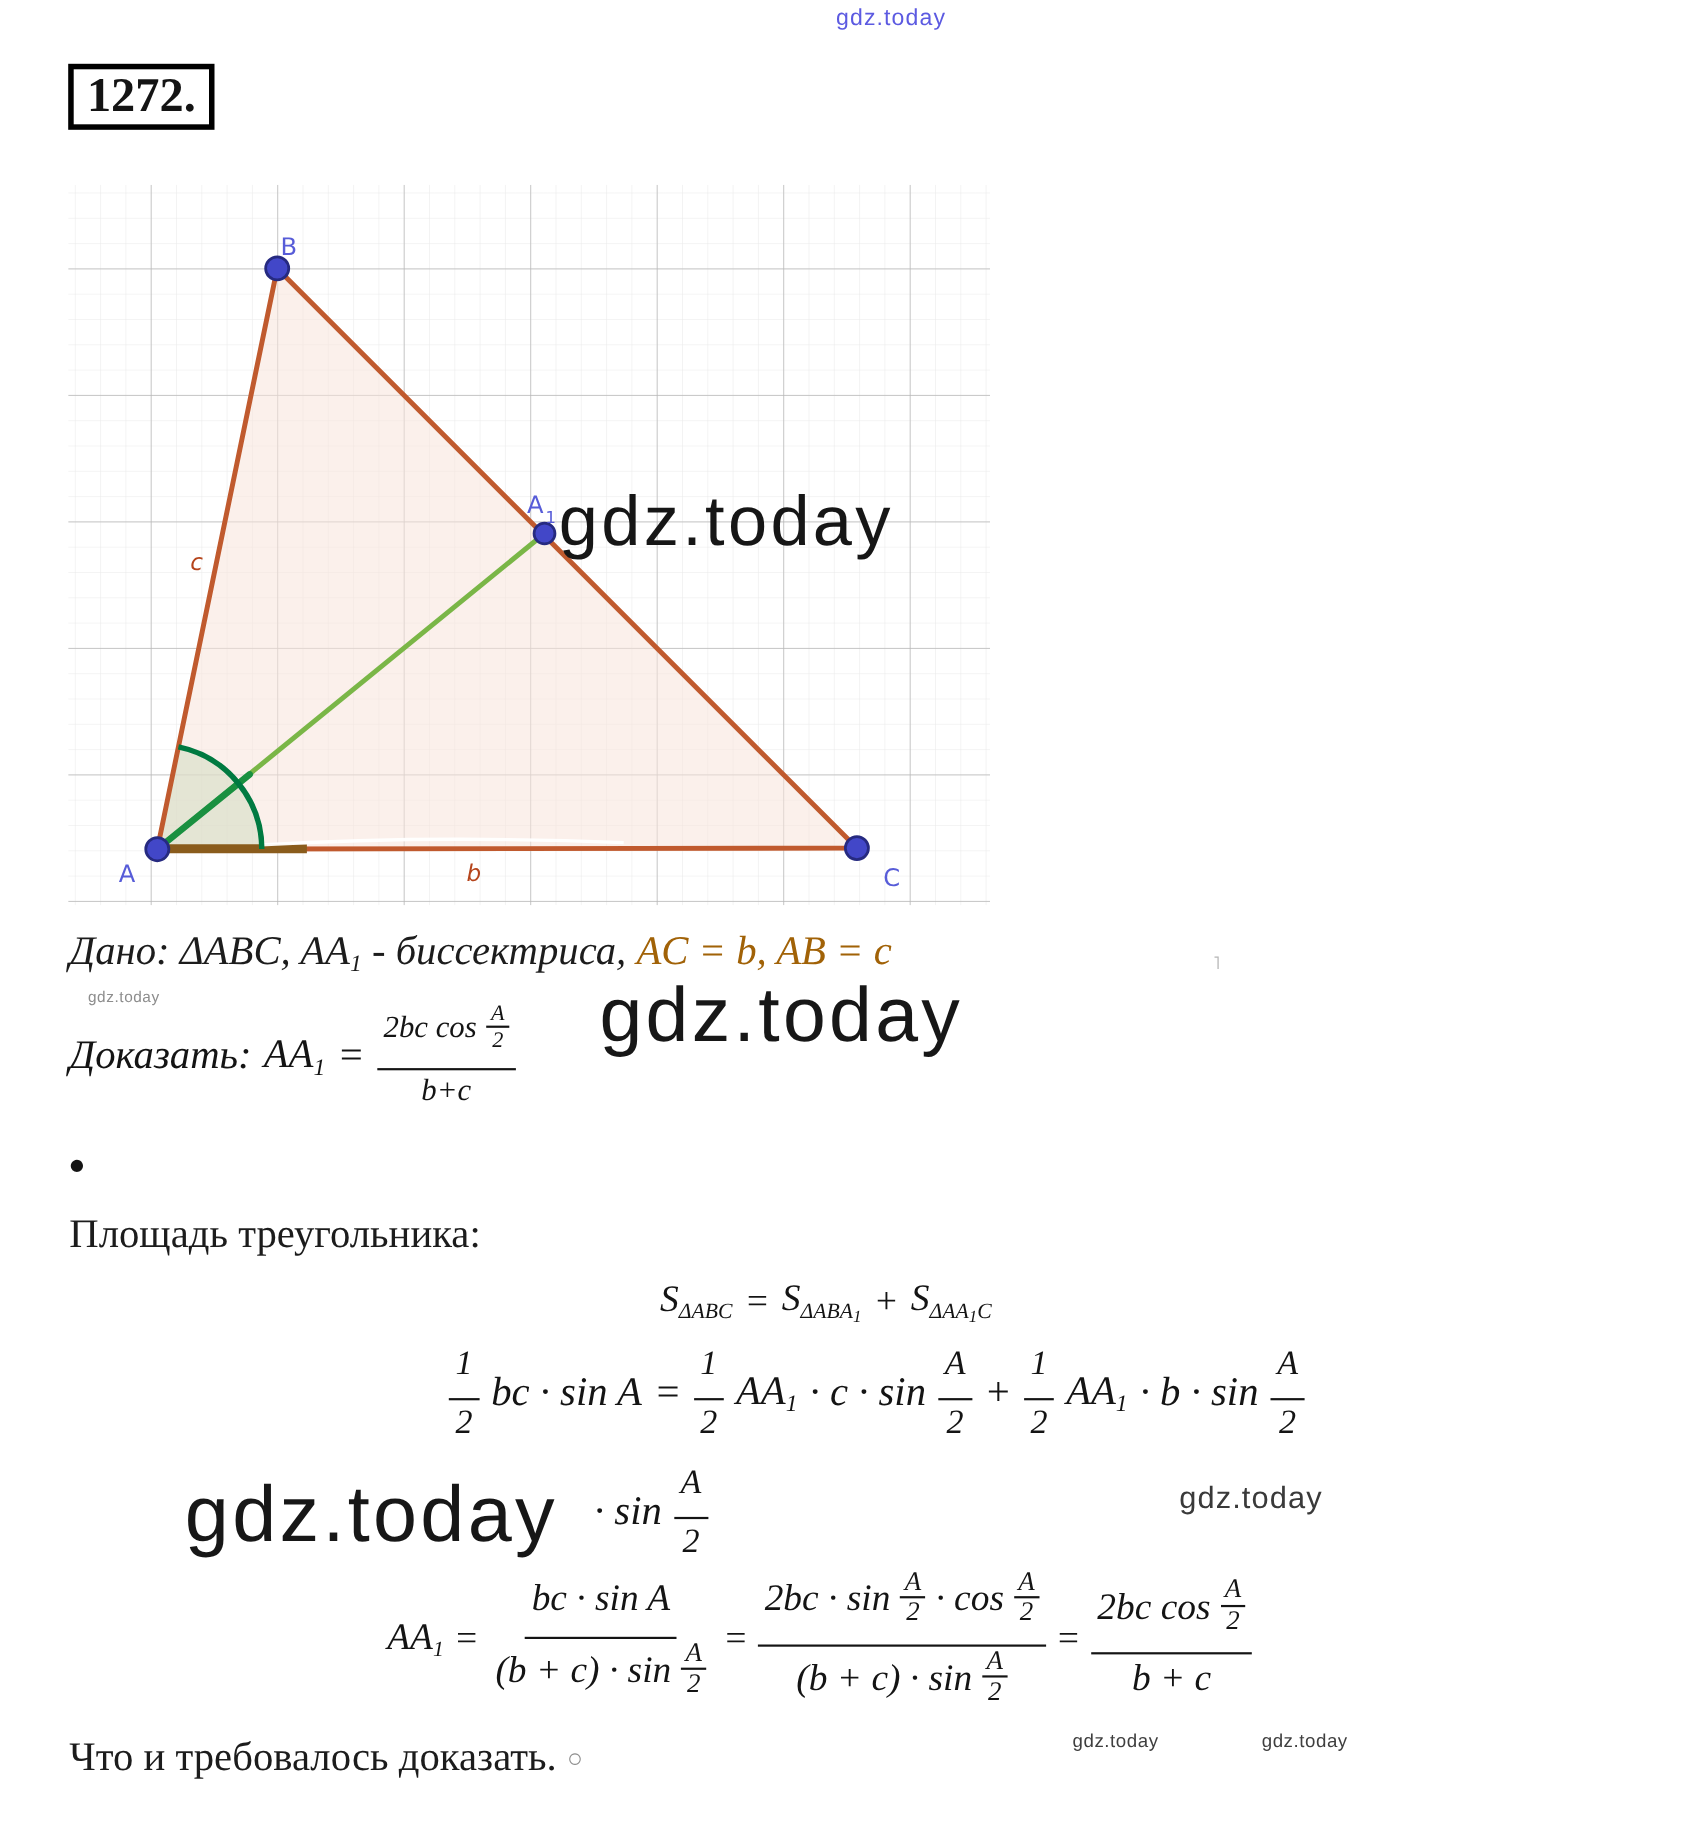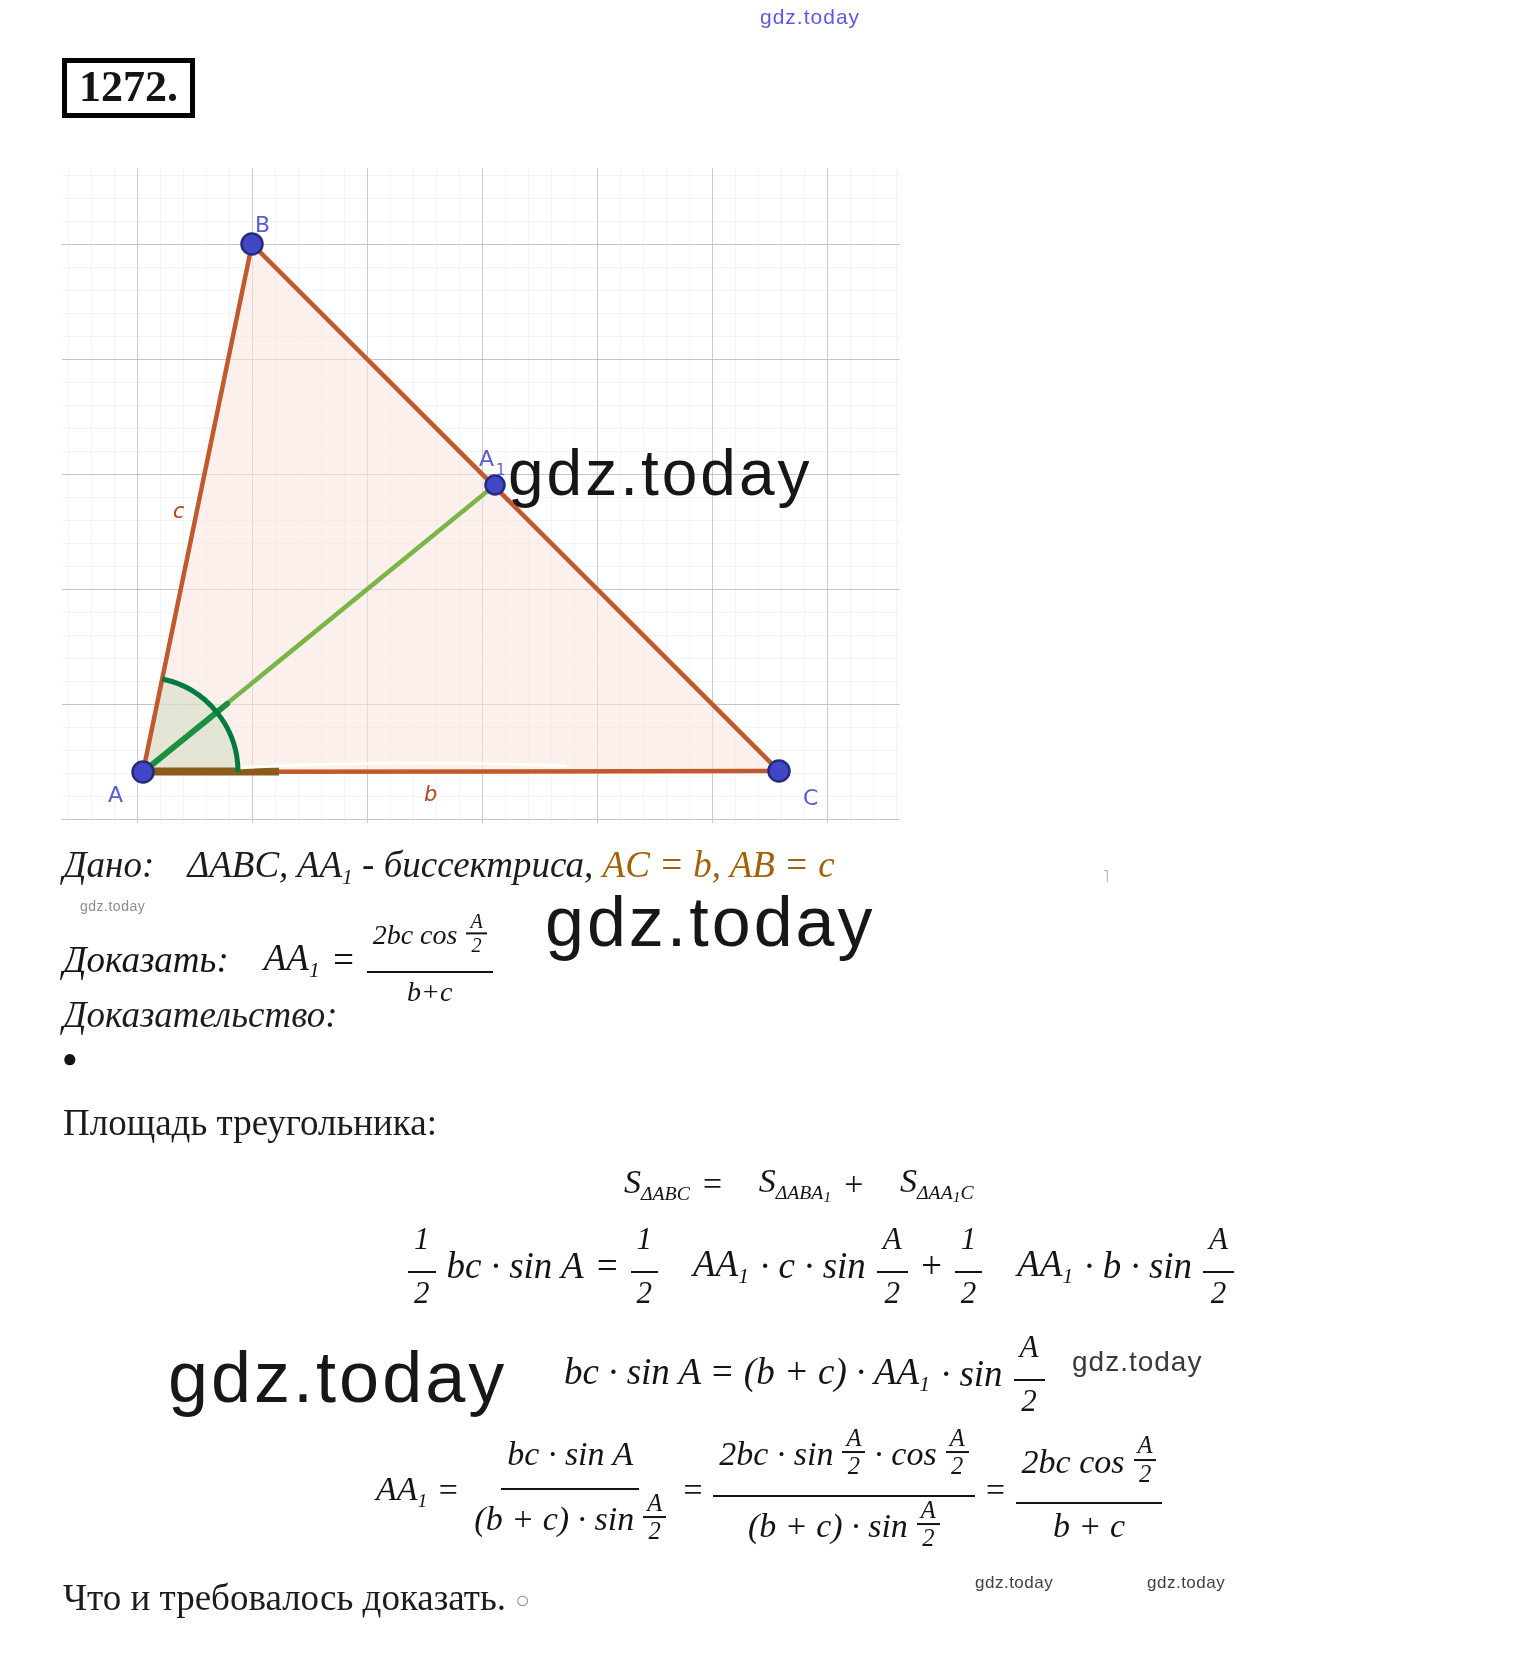--- a/index.html
+++ b/index.html
@@ -10,21 +10,21 @@
   .it{font-style:italic;}
   .wm{font-family:"Liberation Sans",sans-serif;font-weight:400;white-space:nowrap;}
   .wm-top{font-size:21px;color:#4b49de;opacity:.9;letter-spacing:1px;}
   .wm-big{font-size:68px;color:#171717;letter-spacing:3px;}
   .wm-med{font-size:28px;color:#3a3a3a;letter-spacing:1px;}
   .wm-tiny{font-size:14px;color:#8d8d8d;letter-spacing:.5px;}
   .wm-foot{font-size:17px;color:#3f3f3f;letter-spacing:.5px;}
   .problem-box{border:5px solid #000;padding:0px 12px 2px;font-weight:bold;font-size:44px;line-height:1.1;}
   .txt36{font-size:37px;line-height:1.2;color:#1c1c1c;}
   .eqrow{display:flex;align-items:center;gap:11px;color:#141414;}
-  .tk{white-space:nowrap;margin-left:24px;}
+  .tk{white-space:nowrap;}
   .sb{font-size:.58em;vertical-align:-0.33em;}
   .sb2{font-size:.78em;vertical-align:-0.22em;}
   .frac{display:inline-flex;flex-direction:column;align-items:center;vertical-align:middle;}
   .frac .fn{border-bottom:2.5px solid #141414;padding:0 6px 14px;line-height:1.12;
             display:inline-flex;align-items:center;gap:9px;justify-content:center;}
   .frac .fd{padding:3px 6px 0;line-height:1.12;display:inline-flex;align-items:center;gap:9px;justify-content:flex-end;}
   .f30{font-size:31px;}
   .mf{display:inline-flex;flex-direction:column;align-items:center;font-size:.72em;line-height:1;
       transform:translateY(-0.08em);}
   .mf .mn{border-bottom:2px solid #141414;padding:0 4px 1px;}
@@ -119,21 +119,20 @@
           </span>
       </span>
       <span class="fd">
           <span>b+c</span>
         </span>
     </span>
   </div>
 
   <div class="abs wm wm-big" style="left:545px;top:882px;font-size:70px;">gdz.today</div>
 
-  <div class="abs ser it txt36" style="left:63px;top:993px;">Доказательство:</div>
 
   <div class="abs bullet" style="left:62px;top:1046px;">●</div>
 
   <div class="abs ser txt36" style="left:63px;top:1101px;">Площадь треугольника:</div>
 
   <div class="abs eqrow ser it" style="left:600px;top:1162px;font-size:34px;">
     <span class="tk"><span>S</span><span class="sb">ΔABC</span></span>
     <span>=</span>
     <span class="tk"><span>S</span><span class="sb"><span>ΔABA</span><span class="sb2">1</span></span></span>
     <span>+</span>
@@ -166,21 +165,20 @@
     <span>· b · sin</span>
     <span class="frac f30">
         <span class="fn">A</span>
         <span class="fd">2</span>
       </span>
   </div>
 
   <div class="abs wm wm-big" style="left:168px;top:1336px;font-size:72px;">gdz.today</div>
 
   <div class="abs eqrow ser it txt36" style="left:540px;top:1330px;">
-    <span class="tk"><span>bc · sin A = (b + c) · AA</span><span class="sb">1</span></span>
     <span>· sin</span>
     <span class="frac f30">
         <span class="fn">A</span>
         <span class="fd">2</span>
       </span>
   </div>
 
   <div class="abs wm wm-med" style="left:1072px;top:1346px;">gdz.today</div>
 
   <div class="abs eqrow ser it" style="left:352px;top:1428px;font-size:34px;gap:9px;">

